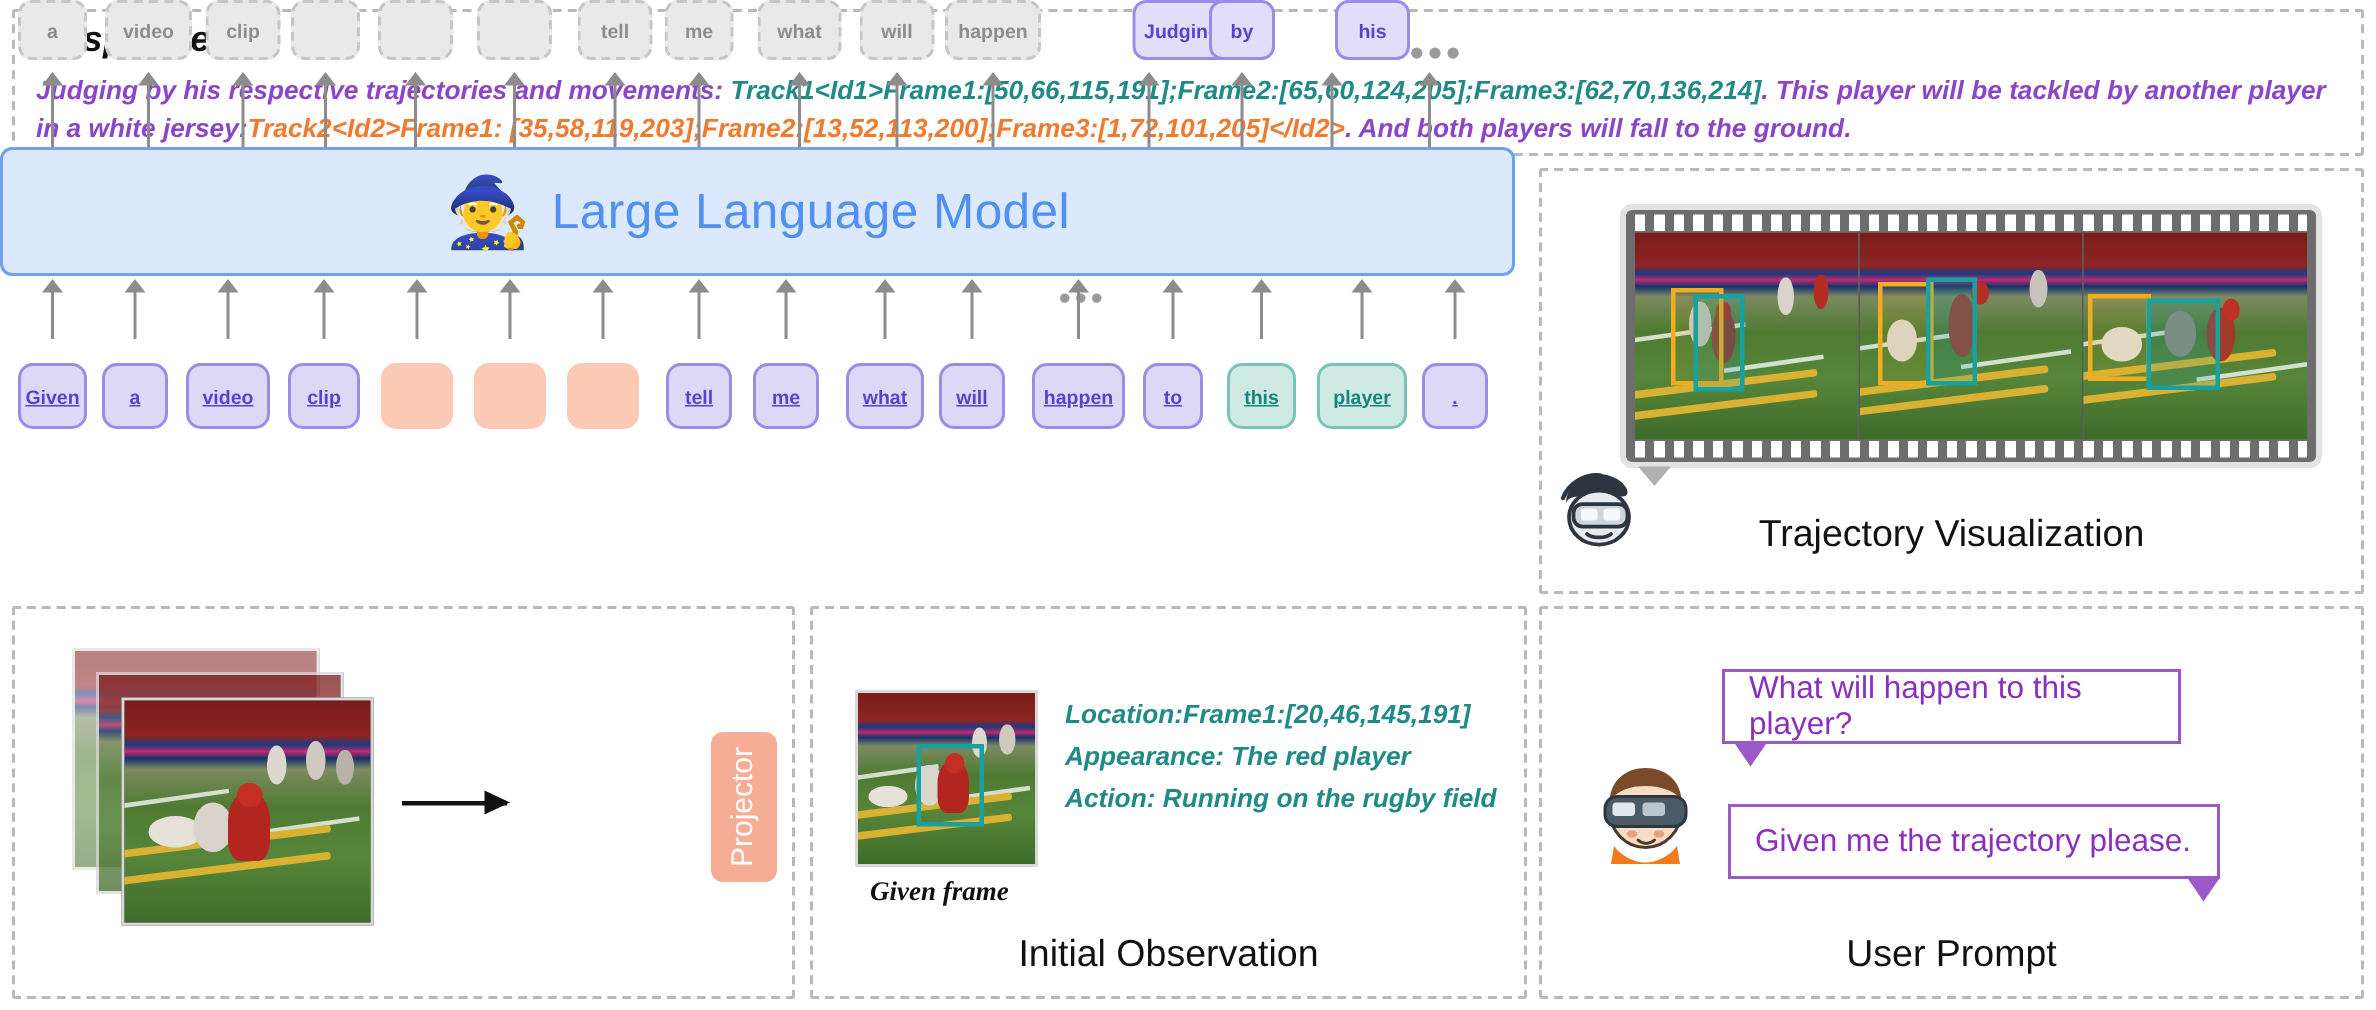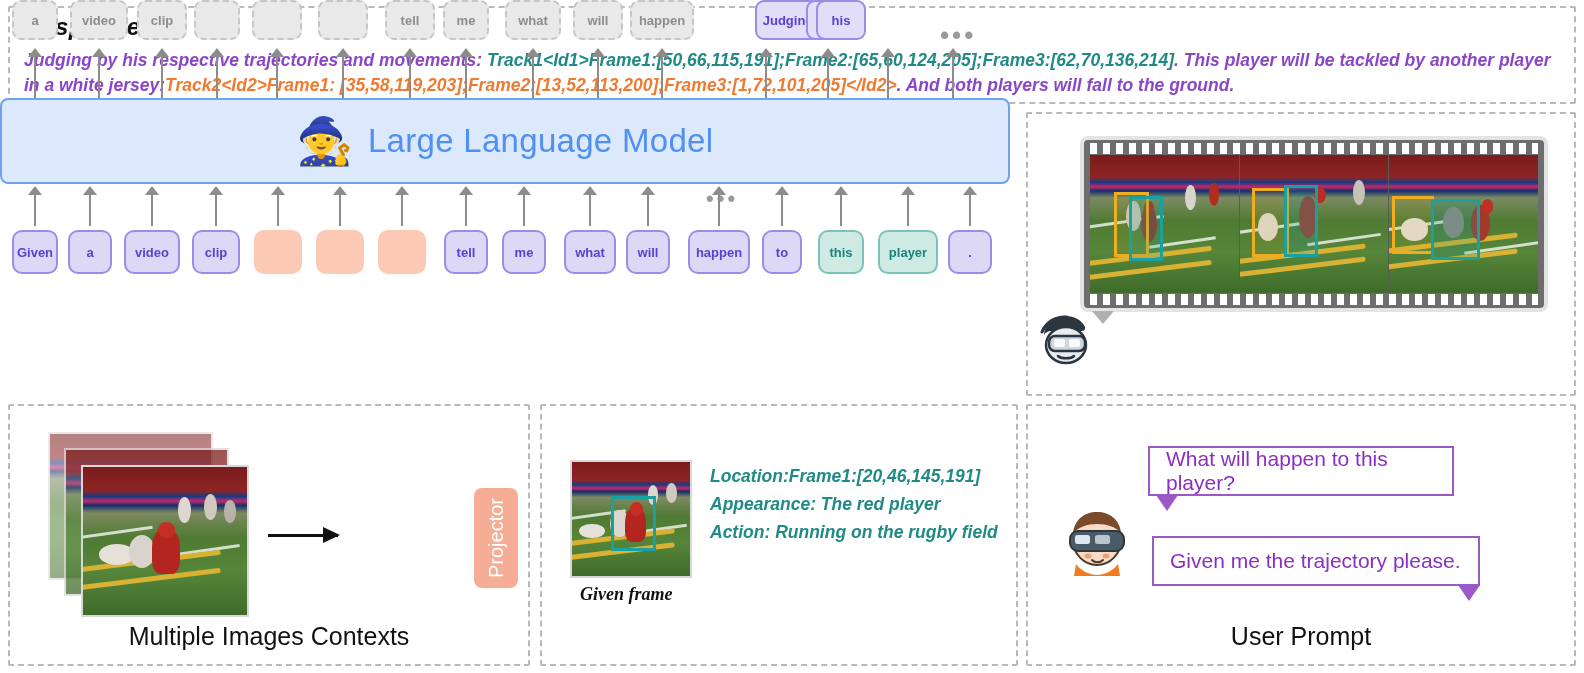--- a/index.html
+++ b/index.html
@@ -47,21 +47,21 @@
     white-space: nowrap;
   }
   .tok-out {
     background: #e9e9e9; border: 2px dashed #c6c6c6; color: #8d8d8d;
     top: 0;
   }
   .tok-out.purple {
     background: #e2ddf8; border: 2px solid #9b8ce8; color: #5b3fd0;
   }
   .tok-in {
-    top: 4px; height: 44px; border-radius: 10px;
+    top: 16px; height: 44px; border-radius: 10px; text-decoration: underline;
   }
   .tok-in.purple { background: #ddd8f5; border: 2px solid #9b8ce8; color: #5b3fd0; }
   .tok-in.salmon { background: #fbc9b4; border: 2px solid #fbc9b4; color: transparent; }
   .tok-in.teal   { background: #cfe9e3; border: 2px solid #79c4b6; color: #17857c; }
 
   .ellipsis-dots {
     position: absolute; font-size: 22px; font-weight: 900; color: #9a9a9a;
     letter-spacing: 3px; line-height: 1;
   }
 
@@ -248,21 +248,21 @@
         </div>
         <div class="tok tok-out" style="left: 630px; width: 64px;">
           <span>happen</span>
         </div>
         <div class="tok tok-out purple" style="left: 733px; width: 66px; margin-left: 22px;">
           <span>Judging</span>
         </div>
         <div class="tok tok-out purple" style="left: 806px; width: 44px;">
           <span>by</span>
         </div>
-        <div class="tok tok-out purple" style="left: 816px; width: 50px;">
+        <div class="tok tok-out purple" style="left: 890px; width: 50px;">
           <span>his</span>
         </div>
       </div>
     <div id="out-arrows">
         <div class="arrow-up" style="left: 27px; top: 48px; height: 50px;">
           <div class="head"></div>
           <div class="shaft" style="height:44px"></div>
         </div>
         <div class="arrow-up" style="left: 91px; top: 48px; height: 50px;">
           <div class="head"></div>
@@ -500,20 +500,21 @@
       <svg width="60" height="56" viewBox="0 0 60 56">
         <path d="M8 24c0-11 9-20 21-20 8 0 15 3 19 9 2 3 1 6-2 6H16c-4 0-8 2-8 5z" fill="#2b3640"></path>
         <ellipse cx="30" cy="33" rx="20" ry="18" fill="#e8ecef" stroke="#2b3640" stroke-width="2.5"></ellipse>
         <rect x="13" y="24" width="36" height="15" rx="6" fill="#cfd6db" stroke="#2b3640" stroke-width="2.5"></rect>
         <rect x="18" y="27" width="11" height="8" rx="2" fill="#f7fafc"></rect>
         <rect x="33" y="27" width="11" height="8" rx="2" fill="#f7fafc"></rect>
         <path d="M22 44c3 3 13 3 16 0" stroke="#2b3640" stroke-width="2.5" fill="none" stroke-linecap="round"></path>
         <path d="M6 20c4-10 14-16 25-15" stroke="#2b3640" stroke-width="3" fill="none" stroke-linecap="round"></path>
       </svg>
     </div>
+    <div class="panel-caption" style="left:0; right:0; top:228px;">Trajectory Visualization</div>
   </div>
 
   <div class="dashed" id="mic-panel">
     <div class="img-stack" style="left:38px; top:26px; width:230px; height:180px;">
       <div class="img-card" style="left:0; top:0; width:165px; height:148px; opacity:.55;">
         <div class="stadium"></div>
       </div>
       <div class="img-card" style="left:16px; top:16px; width:165px; height:148px; opacity:.75;">
         <div class="stadium"></div>
       </div>
@@ -532,21 +533,20 @@
         <div class="blob" style="left:86%; top:22%; width:7%; height:16%; background:#b8b2a8;"></div>
       </div>
     </div>
 
     <div class="black-arrow" style="left:258px; top:128px; width:70px;"></div>
 
     <div class="proj-box" style="left:464px; top:82px; width:44px; height:100px;">
       <span class="proj-inner">Projector</span>
     </div>
 
-    <div class="panel-caption" style="left:0; right:0; top:216px;">Multiple Images Contexts</div>
   </div>
 
   <div class="dashed" id="obs-panel">
     <div class="img-card" style="left:28px; top:54px; width:122px; height:118px; border:2px solid #d8d8d8;">
       <div class="stadium"></div>
       <div class="yardline" style="left:-12%; top:46%; width:58%;"></div>
       <div class="yardline" style="left:46%; top:58%; width:52%;"></div>
       <div class="goldline" style="left:-8%; top:64%; width:95%;"></div>
       <div class="goldline" style="left:-8%; top:76%; width:95%;"></div>
       <div class="blob" style="left:6%; top:54%; width:22%; height:13%; background:#e6e1d8;"></div>
@@ -556,20 +556,21 @@
       <div class="blob" style="left:64%; top:20%; width:9%; height:18%; background:#ddd8cf;"></div>
       <div class="blob" style="left:80%; top:18%; width:9%; height:18%; background:#cfc9c0;"></div>
       <div class="bb t" style="left:33%; top:30%; width:38%; height:48%; border-color:#19a0a0; background:transparent;"></div>
     </div>
     <div class="first-frame-cap" style="left:38px; top:178px;">Given frame</div>
 
     <div class="obs-line" style="left:168px; top:60px;">Location:Frame1:[20,46,145,191]</div>
     <div class="obs-line" style="left:168px; top:116px;">Action: Running on the rugby field</div>
     <div class="obs-line" style="left:168px; top:88px;">Appearance: The red player</div>
 
+    <div class="panel-caption" style="left:0; right:0; top:216px;">Initial Observation</div>
   </div>
 
   <div class="dashed" id="prompt-panel">
     <div class="vr-avatar" style="left:34px; top:100px;">
       <svg width="70" height="72" viewBox="0 0 70 72">
         <ellipse cx="35" cy="34" rx="24" ry="25" fill="#f6dcc3" stroke="#4a3a2d" stroke-width="2"></ellipse>
         <path d="M11 28c1-14 11-22 24-22s23 8 24 21c-5-6-14-9-24-9s-19 3-24 10z" fill="#7a4a2a"></path>
         <rect x="8" y="25" width="54" height="20" rx="8" fill="#4a5a66" stroke="#2c3740" stroke-width="2"></rect>
         <rect x="13" y="29" width="15" height="9" rx="2.5" fill="#dfe8ee"></rect>
         <rect x="33" y="29" width="15" height="9" rx="2.5" fill="#b9c6cf"></rect>

